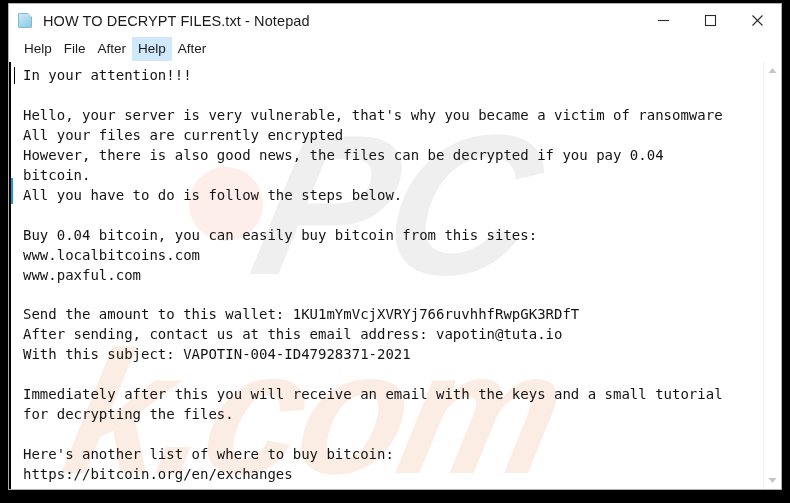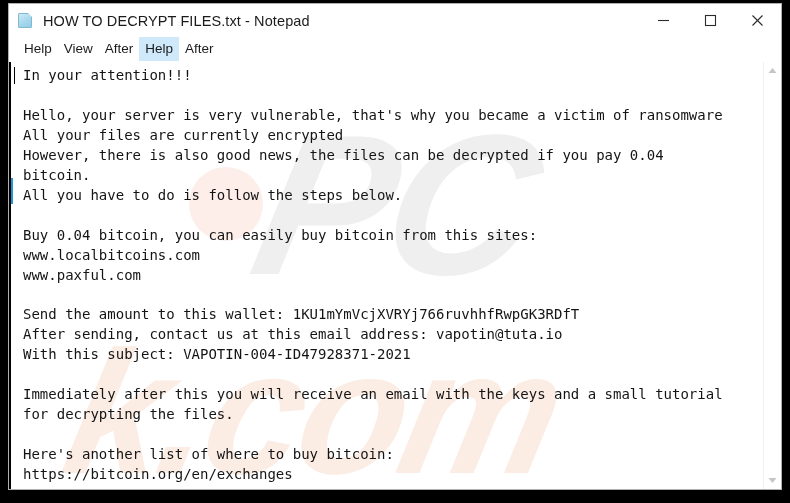--- a/index.html
+++ b/index.html
@@ -250,21 +250,21 @@
         <svg width="13" height="13" viewBox="0 0 13 13">
           <line class="glyph-line" x1="1.5" y1="1.5" x2="11.5" y2="11.5"></line>
           <line class="glyph-line" x1="11.5" y1="1.5" x2="1.5" y2="11.5"></line>
         </svg>
       </div>
     </div>
   </div>
 
   <div id="menubar">
     <div class="menu-item">Help</div>
-    <div class="menu-item">View</div>
+    <div class="menu-item">File</div>
     <div class="menu-item">After</div>
     <div class="menu-item hovered">Help</div>
     <div class="menu-item">After</div>
   </div>
 
   <div id="editor-wrap">
 
     <div id="text-area">
       <div id="wm-dot"></div>
       <div id="wm-grey">PC</div>

